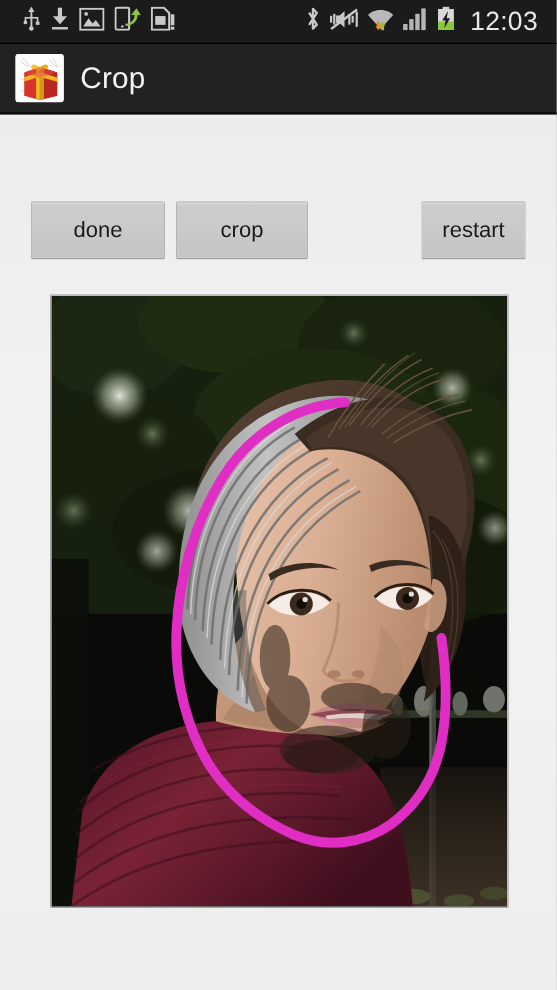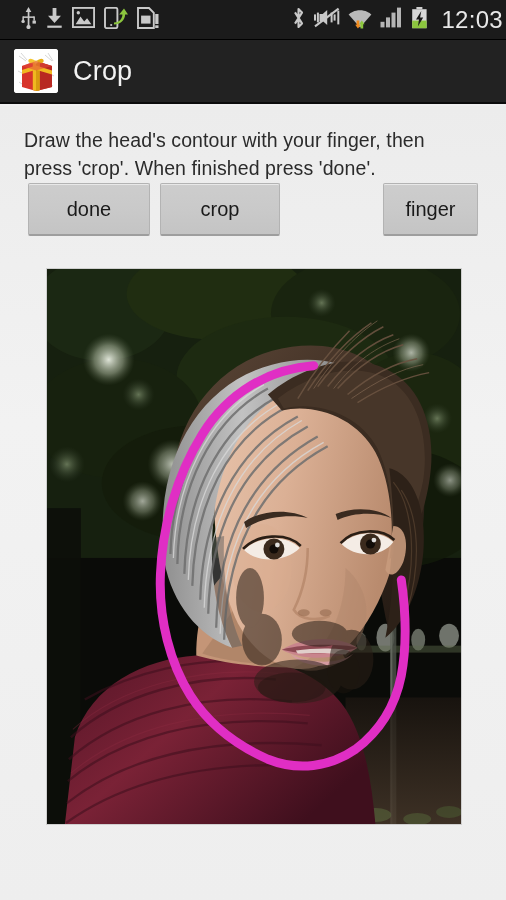--- a/index.html
+++ b/index.html
@@ -26,21 +26,21 @@
     display: flex;
     align-items: center;
     gap: 9px;
     padding-left: 20px;
     flex: 1;
   }
   #status-right {
     display: flex;
     align-items: center;
     gap: 8px;
-    padding-right: 3px;
+    padding-right: 17px;
   }
   .sicon { display: block; }
   #clock {
     color: #e8e8e8;
     font-size: 24px;
     letter-spacing: 0.3px;
     margin-left: 5px;
     font-family: "Liberation Sans", sans-serif;
   }
 
@@ -279,26 +279,25 @@
       <circle cx="22" cy="12.9" r="1.7" fill="#f7d256"></circle>
 
       <path d="M8 17 L22 12 L38 17 L22 21.6 Z" fill="#e34b3c" opacity="0.55"></path>
     </svg>
   </div>
   <span id="app-title">Crop</span>
 </div>
 
 <div id="content">
 
-  <p id="instructions">Draw the head's contour with your finger, then press 'crop'. When finished press 'done'.</p>
 
   <div id="button-row">
     <div class="btn" id="btn-done">done</div>
     <div class="btn" id="btn-crop">crop</div>
-    <div class="btn" id="btn-restart">finger</div>
+    <div class="btn" id="btn-restart">restart</div>
   </div>
 
   <div id="photo-wrap">
     <div id="photo" aria-label="Photo of a man wearing a grey knit beanie outdoors with a magenta contour drawn around his head">
       <svg viewBox="0 0 416 557" preserveAspectRatio="none">
         <defs>
           <radialGradient id="bokeh1" cx="50%" cy="50%" r="50%">
             <stop offset="0%" stop-color="#e9eee2" stop-opacity="0.95"></stop>
             <stop offset="55%" stop-color="#b9c4ab" stop-opacity="0.5"></stop>
             <stop offset="100%" stop-color="#5d6b50" stop-opacity="0"></stop>

